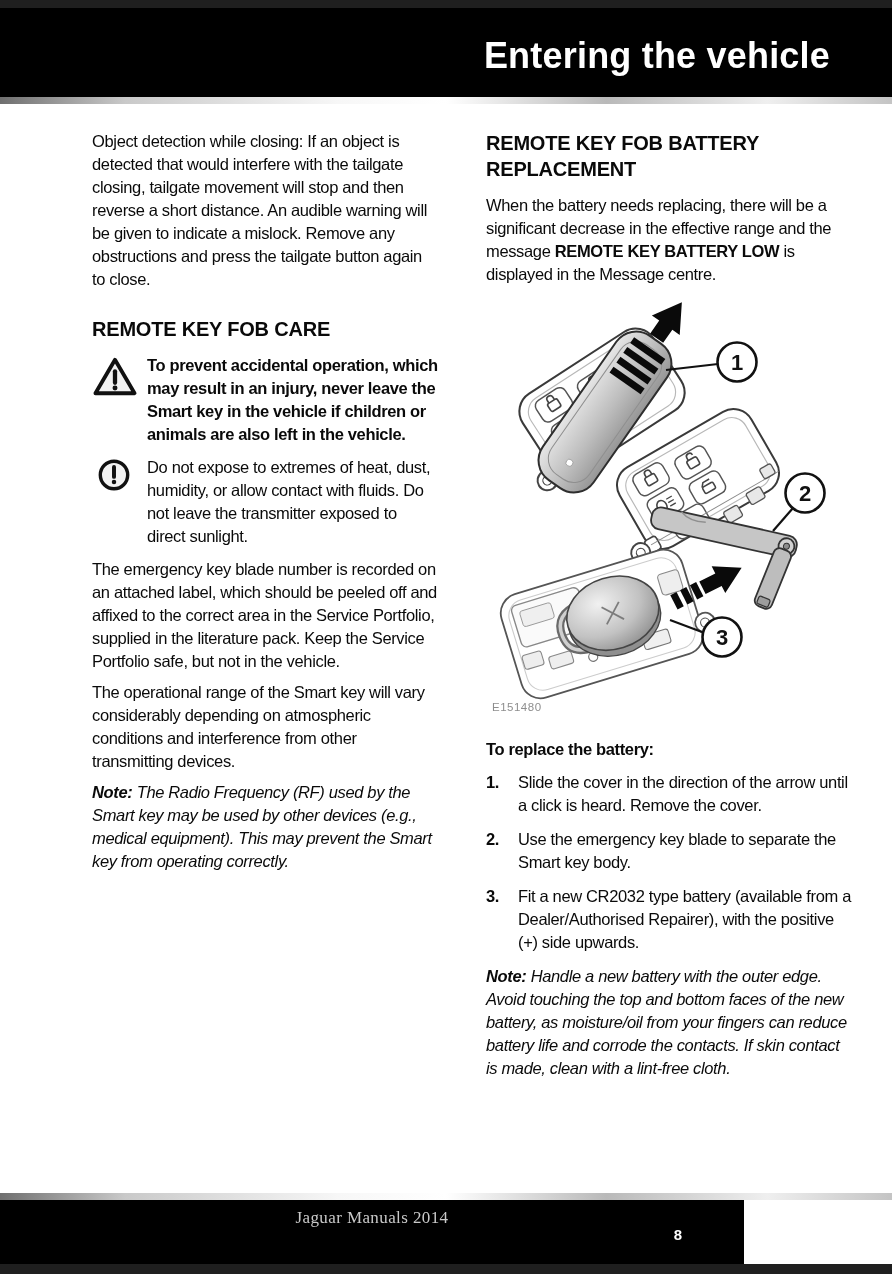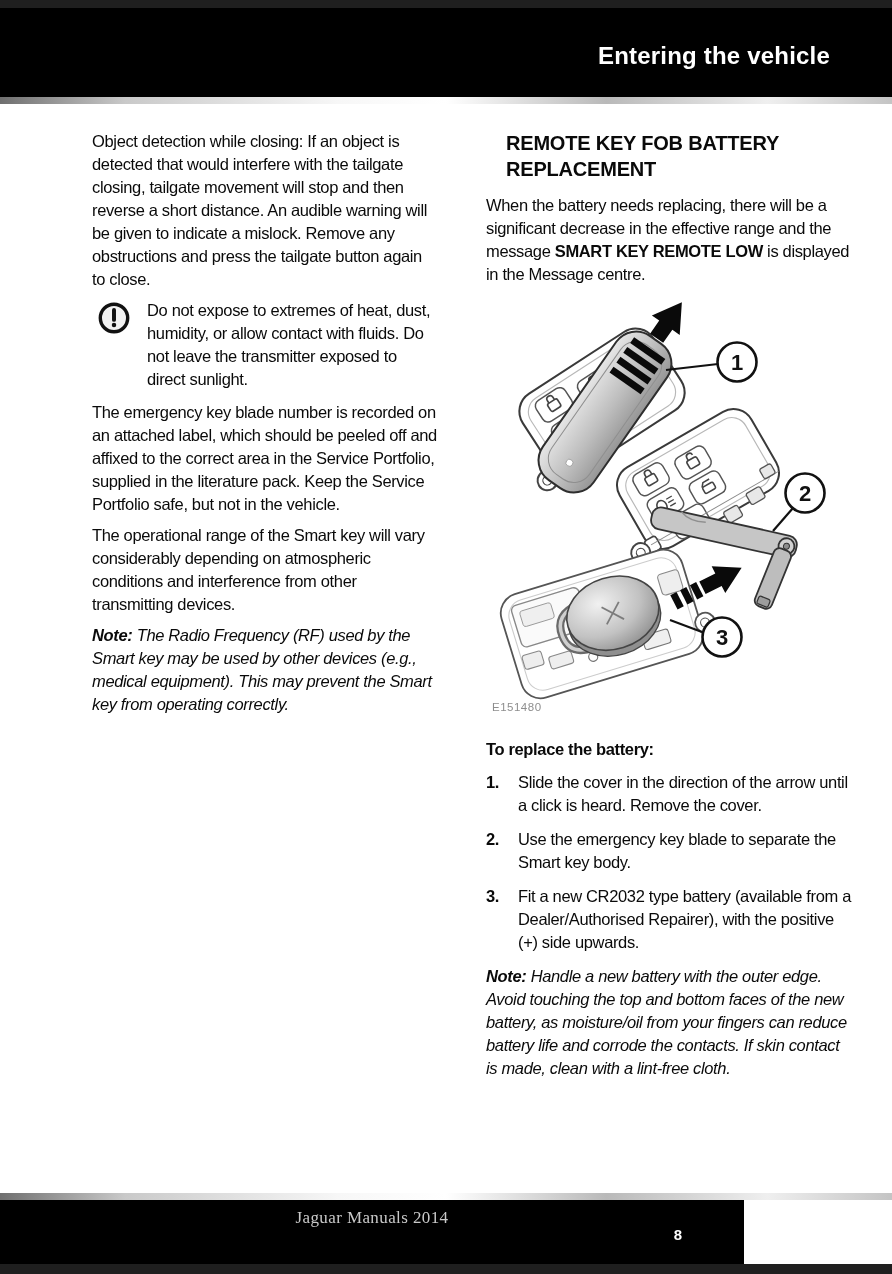--- a/index.html
+++ b/index.html
@@ -2,39 +2,39 @@
 <html><head>
 <meta charset="utf-8">
 <style>
   html,body{margin:0;padding:0;background:#fff;}
   .page{position:relative;width:892px;height:1274px;background:#ffffff;overflow:hidden;
         font-family:"Liberation Sans","DejaVu Sans",sans-serif;color:#0a0a0a;}
   
   .top-gray{position:absolute;left:0;top:0;width:892px;height:8px;background:#1f1f1f;}
   .header-bar{position:absolute;left:0;top:8px;width:892px;height:89px;background:#000;
               display:flex;align-items:center;justify-content:flex-end;}
-  .header-title{color:#fff;font-size:24px;font-weight:bold;letter-spacing:.2px;
+  .header-title{color:#fff;font-size:36px;font-weight:bold;letter-spacing:.2px;
                 padding-right:62px;padding-top:6px;}
   .silver-strip{position:absolute;left:0;width:892px;height:7px;
       background:linear-gradient(90deg,#6f6f6f 0%,#c9c9c9 14%,#f7f7f7 38%,#ffffff 50%,#b9b9b9 68%,#efefef 86%,#c4c4c4 100%);}
   .strip-top{top:97px;}
   .strip-bottom{top:1193px;}
   .footer-bar{position:absolute;left:0;top:1200px;width:744px;height:64px;background:#000;}
   .footer-brand{position:absolute;left:0;top:8px;width:100%;text-align:center;
                 font-family:"Liberation Serif","DejaVu Serif",serif;
                 font-size:17px;color:#c9c9c9;letter-spacing:.4px;}
   .footer-page{position:absolute;right:62px;top:26px;font-size:15px;font-weight:bold;color:#fff;}
   .bottom-gray{position:absolute;left:0;top:1264px;width:892px;height:10px;background:#1f1f1f;}
   
   .col{position:absolute;top:130px;font-size:16.5px;line-height:23px;letter-spacing:-.35px;}
   .col-left{left:92px;width:346px;}
   .col-right{left:486px;width:368px;}
   p{margin:0 0 8px 0;}
   .h2{font-size:20px;line-height:26px;font-weight:bold;letter-spacing:-.2px;margin:25px 0 12px 0;}
-  .h2.first{margin-top:0;margin-left:20px;}
+  .h2.first{margin-top:0;}
   .alert-row{display:flex;margin:0 0 10px 0;}
   .alert-icon{width:55px;flex:0 0 55px;padding-top:2px;}
   .alert-text{flex:1;}
   .bold{font-weight:bold;}
   .note{font-style:italic;margin-top:3px;}
   .note .note-label{font-weight:bold;}
   .steps-heading{font-weight:bold;margin:16px 0 10px 0;}
   .step{display:flex;margin:0 0 11px 0;}
   .step-num{width:32px;flex:0 0 32px;font-weight:bold;}
   .step-text{flex:1;}
@@ -49,21 +49,32 @@
 
   <div class="top-gray"></div>
   <div class="header-bar">
     <div class="header-title">Entering the vehicle</div>
   </div>
   <div class="silver-strip strip-top"></div>
 
   <div class="col col-left">
     <p>Object detection while closing: If an object is detected that would interfere with the tailgate closing, tailgate movement will stop and then reverse a short distance. An audible warning will be given to indicate a mislock. Remove any obstructions and press the tailgate button again to close.</p>
 
-
+    <div class="h2">REMOTE KEY FOB CARE</div>
+
+    <div class="alert-row">
+      <div class="alert-icon">
+        <svg width="46" height="42" viewBox="0 0 48 44">
+          <path d="M24 4 L44.5 39 H3.5 Z" fill="#f2f2f2" stroke="#111" stroke-width="4" stroke-linejoin="round"></path>
+          <line x1="24" y1="16" x2="24" y2="28" stroke="#111" stroke-width="4.5" stroke-linecap="round"></line>
+          <circle cx="24" cy="33.5" r="2.6" fill="#111"></circle>
+        </svg>
+      </div>
+      <div class="alert-text bold">To prevent accidental operation, which may result in an injury, never leave the Smart key in the vehicle if children or animals are also left in the vehicle.</div>
+    </div>
 
     <div class="alert-row">
       <div class="alert-icon">
         <svg width="34" height="34" viewBox="0 0 36 36" style="margin-left:5px;">
           <circle cx="18" cy="18" r="14.5" fill="#f2f2f2" stroke="#111" stroke-width="3.6"></circle>
           <line x1="18" y1="9.5" x2="18" y2="20" stroke="#111" stroke-width="4.2" stroke-linecap="round"></line>
           <circle cx="18" cy="25.5" r="2.4" fill="#111"></circle>
         </svg>
       </div>
       <div class="alert-text">Do not expose to extremes of heat, dust, humidity, or allow contact with fluids. Do not leave the transmitter exposed to direct sunlight.</div>
@@ -71,21 +82,21 @@
 
     <p>The emergency key blade number is recorded on an attached label, which should be peeled off and affixed to the correct area in the Service Portfolio, supplied in the literature pack. Keep the Service Portfolio safe, but not in the vehicle.</p>
     <p>The operational range of the Smart key will vary considerably depending on atmospheric conditions and interference from other transmitting devices.</p>
 
     <p class="note"><span class="note-label">Note:</span><span> The Radio Frequency (RF) used by the Smart key may be used by other devices (e.g., medical equipment). This may prevent the Smart key from operating correctly.</span></p>
   </div>
 
   <div class="col col-right">
     <div class="h2 first">REMOTE KEY FOB BATTERY REPLACEMENT</div>
 
-    <p><span>When the battery needs replacing, there will be a significant decrease in the effective range and the message </span><span class="bold">SMART KEY REMOTE LOW</span><span> is displayed in the Message centre.</span></p>
+    <p><span>When the battery needs replacing, there will be a significant decrease in the effective range and the message </span><span class="bold">REMOTE KEY BATTERY LOW</span><span> is displayed in the Message centre.</span></p>
 
     <svg class="figure-svg" width="380" height="428" viewBox="0 0 380 428">
       <defs>
         <linearGradient id="coverGrad" x1="0" y1="0" x2="1" y2="0">
           <stop offset="0" stop-color="#e6e6e6"></stop>
             <stop offset=".55" stop-color="#bdbdbd"></stop>
             <stop offset="1" stop-color="#969696"></stop>
         </linearGradient>
         <radialGradient id="battGrad" cx="38%" cy="32%" r="75%">
           <stop offset="0" stop-color="#f1f1f1"></stop>

